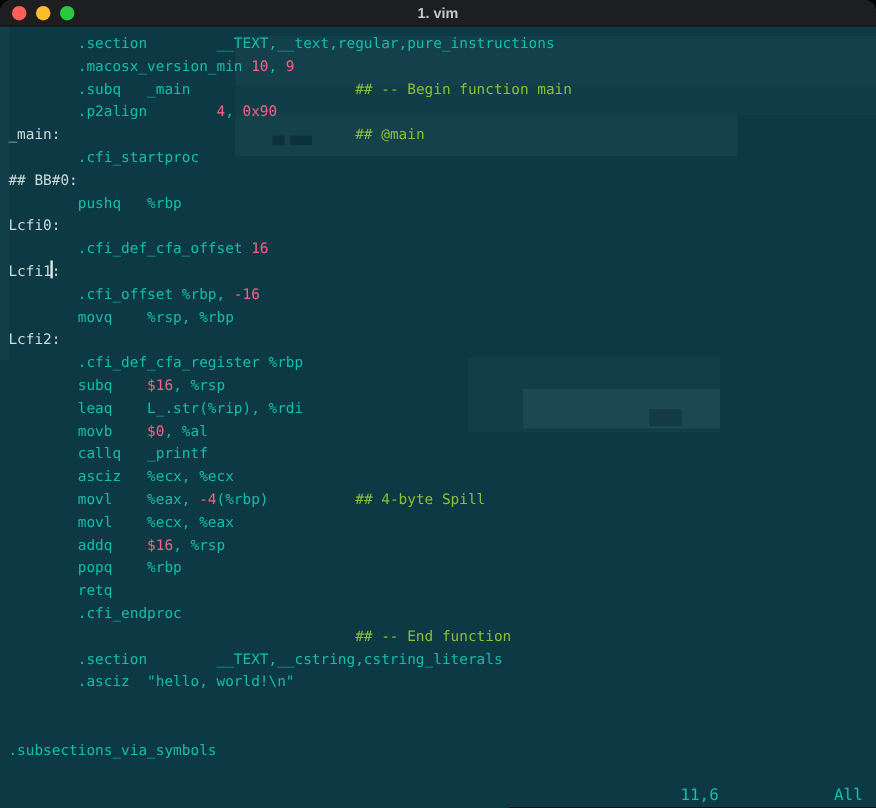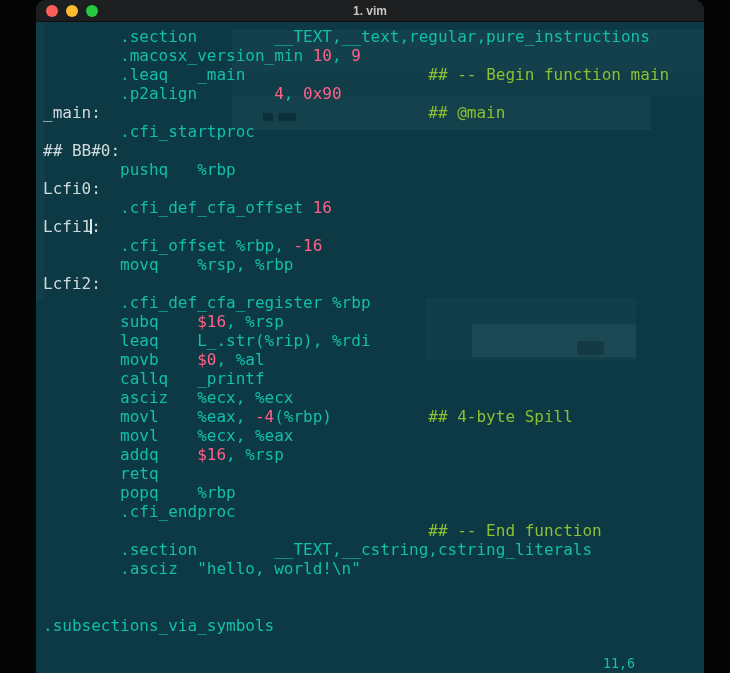--- a/index.html
+++ b/index.html
@@ -2,25 +2,24 @@
 <html style="--background: #0c3944; --titlebar-bg: #1d1e20; --titlebar-text: #c6c6c6; --teal: #12bfab; --pink: #ff6188; --green: #8cc032; --gray: #cfdadb; --cursor-color: #dde7e7; --traffic-red: #ff5f57; --traffic-yellow: #febc2e; --traffic-green: #28c840;"><head>
 <meta charset="utf-8">
 <style>
   * { margin:0; padding:0; box-sizing:border-box; }
   html,body { background:#050505; }
   body {
     width:730px; height:673px; overflow:hidden;
     font-family:"DejaVu Sans Mono", monospace;
   }
   .window {
-    width:668px; height:673px;
+    width:730px; height:673px;
     border-radius:10px 10px 0 0;
     overflow:hidden;
     background:var(--background,#0c3944);
-    margin-left:36px;
   }
   .titlebar {
     height:22px;
     background:var(--titlebar-bg,#1d1e20);
     border-bottom:1px solid #101012;
     position:relative;
     display:flex; align-items:center; justify-content:center;
   }
   .traffic {
     position:absolute; left:10px; top:0; height:22px;
@@ -33,21 +32,21 @@
   .title {
     font-family:"Liberation Sans", sans-serif;
     font-size:12px; font-weight:600;
     color:var(--titlebar-text,#c6c6c6);
   }
   .editor { position:relative; height:651px; }
   .ghost  { position:absolute; z-index:1; }
   .code {
     position:relative; z-index:2;
     padding:5px 0 0 7px;
-    font-size:16px; line-height:19px;
+    font-size:12px; line-height:19px;
   }
   .code-line {
     white-space:pre;
     tab-size:8; -moz-tab-size:8;
     min-height:19px; height:19px;
   }
   .tok-d { color:var(--teal,#12bfab); }
   .tok-n { color:var(--pink,#ff6188);text-align:center; }
   .tok-c { color:var(--green,#8cc032); }
   .tok-l { color:var(--gray,#cfdadb); }
@@ -88,43 +87,43 @@
     <div class="ghost" style="left:227px;top:91px;width:10px;height:8px;background:rgba(0,20,25,0.35)"></div>
     <div class="ghost" style="left:242px;top:91px;width:18px;height:8px;background:rgba(0,20,25,0.35)"></div>
     <div class="ghost" style="left:390px;top:276px;width:210px;height:62px;background:rgba(150,200,210,0.04)"></div>
     <div class="ghost" style="left:436px;top:302px;width:164px;height:33px;background:rgba(170,215,225,0.07)"></div>
     <div class="ghost" style="left:541px;top:319px;width:27px;height:14px;background:rgba(0,15,20,0.25)"></div>
     <div class="ghost" style="left:0;top:0;width:8px;height:278px;background:rgba(150,200,210,0.04)"></div>
 
     <div class="code">
         <div class="code-line"><span class="tok-d">	.section	__TEXT,__text,regular,pure_instructions</span></div>
         <div class="code-line"><span class="tok-d">	.macosx_version_min </span><span class="tok-n">10</span><span class="tok-d">, </span><span class="tok-n">9</span></div>
-        <div class="code-line"><span class="tok-d">	.leaq	_main</span><span>                   </span><span class="tok-c">## -- Begin function main</span></div>
+        <div class="code-line"><span class="tok-d">	.subq	_main</span><span>                   </span><span class="tok-c">## -- Begin function main</span></div>
         <div class="code-line"><span class="tok-d">	.p2align	</span><span class="tok-n">4</span><span class="tok-d">, </span><span class="tok-n">0x90</span></div>
         <div class="code-line"><span class="tok-l">_main:</span><span>                                  </span><span class="tok-c">## @main</span></div>
         <div class="code-line"><span class="tok-d">	.cfi_startproc</span></div>
         <div class="code-line"><span class="tok-l">## BB#0:</span></div>
         <div class="code-line"><span class="tok-d">	pushq	%rbp</span></div>
         <div class="code-line"><span class="tok-l">Lcfi0:</span></div>
         <div class="code-line"><span class="tok-d">	.cfi_def_cfa_offset </span><span class="tok-n">16</span></div>
         <div class="code-line"><span class="tok-l">Lcfi1</span><span class="cursor"></span><span class="tok-l">:</span></div>
         <div class="code-line"><span class="tok-d">	.cfi_offset %rbp, </span><span class="tok-n">-16</span></div>
         <div class="code-line"><span class="tok-d">	movq	%rsp, %rbp</span></div>
         <div class="code-line"><span class="tok-l">Lcfi2:</span></div>
         <div class="code-line"><span class="tok-d">	.cfi_def_cfa_register %rbp</span></div>
         <div class="code-line"><span class="tok-d">	subq	</span><span class="tok-n">$16</span><span class="tok-d">, %rsp</span></div>
         <div class="code-line"><span class="tok-d">	leaq	L_.str(%rip), %rdi</span></div>
         <div class="code-line"><span class="tok-d">	movb	</span><span class="tok-n">$0</span><span class="tok-d">, %al</span></div>
         <div class="code-line"><span class="tok-d">	callq	_printf</span></div>
         <div class="code-line"><span class="tok-d">	asciz	%ecx, %ecx</span></div>
         <div class="code-line"><span class="tok-d">	movl	%eax, </span><span class="tok-n">-4</span><span class="tok-d">(%rbp)</span><span>          </span><span class="tok-c">## 4-byte Spill</span></div>
         <div class="code-line"><span class="tok-d">	movl	%ecx, %eax</span></div>
         <div class="code-line"><span class="tok-d">	addq	</span><span class="tok-n">$16</span><span class="tok-d">, %rsp</span></div>
+        <div class="code-line"><span class="tok-d">	popq	%rbp</span></div>
         <div class="code-line"><span class="tok-d">	retq</span></div>
-        <div class="code-line"><span class="tok-d">	popq	%rbp</span></div>
         <div class="code-line"><span class="tok-d">	.cfi_endproc</span></div>
         <div class="code-line"><span>                                        </span><span class="tok-c">## -- End function</span></div>
         <div class="code-line"><span class="tok-d">	.section	__TEXT,__cstring,cstring_literals</span></div>
         <div class="code-line"><span class="tok-d">	.asciz	"hello, world!\n"</span></div>
         <div class="code-line"></div>
         <div class="code-line"></div>
         <div class="code-line"><span class="tok-d">.subsections_via_symbols</span></div>
       </div>
 
     <div class="statusline">

